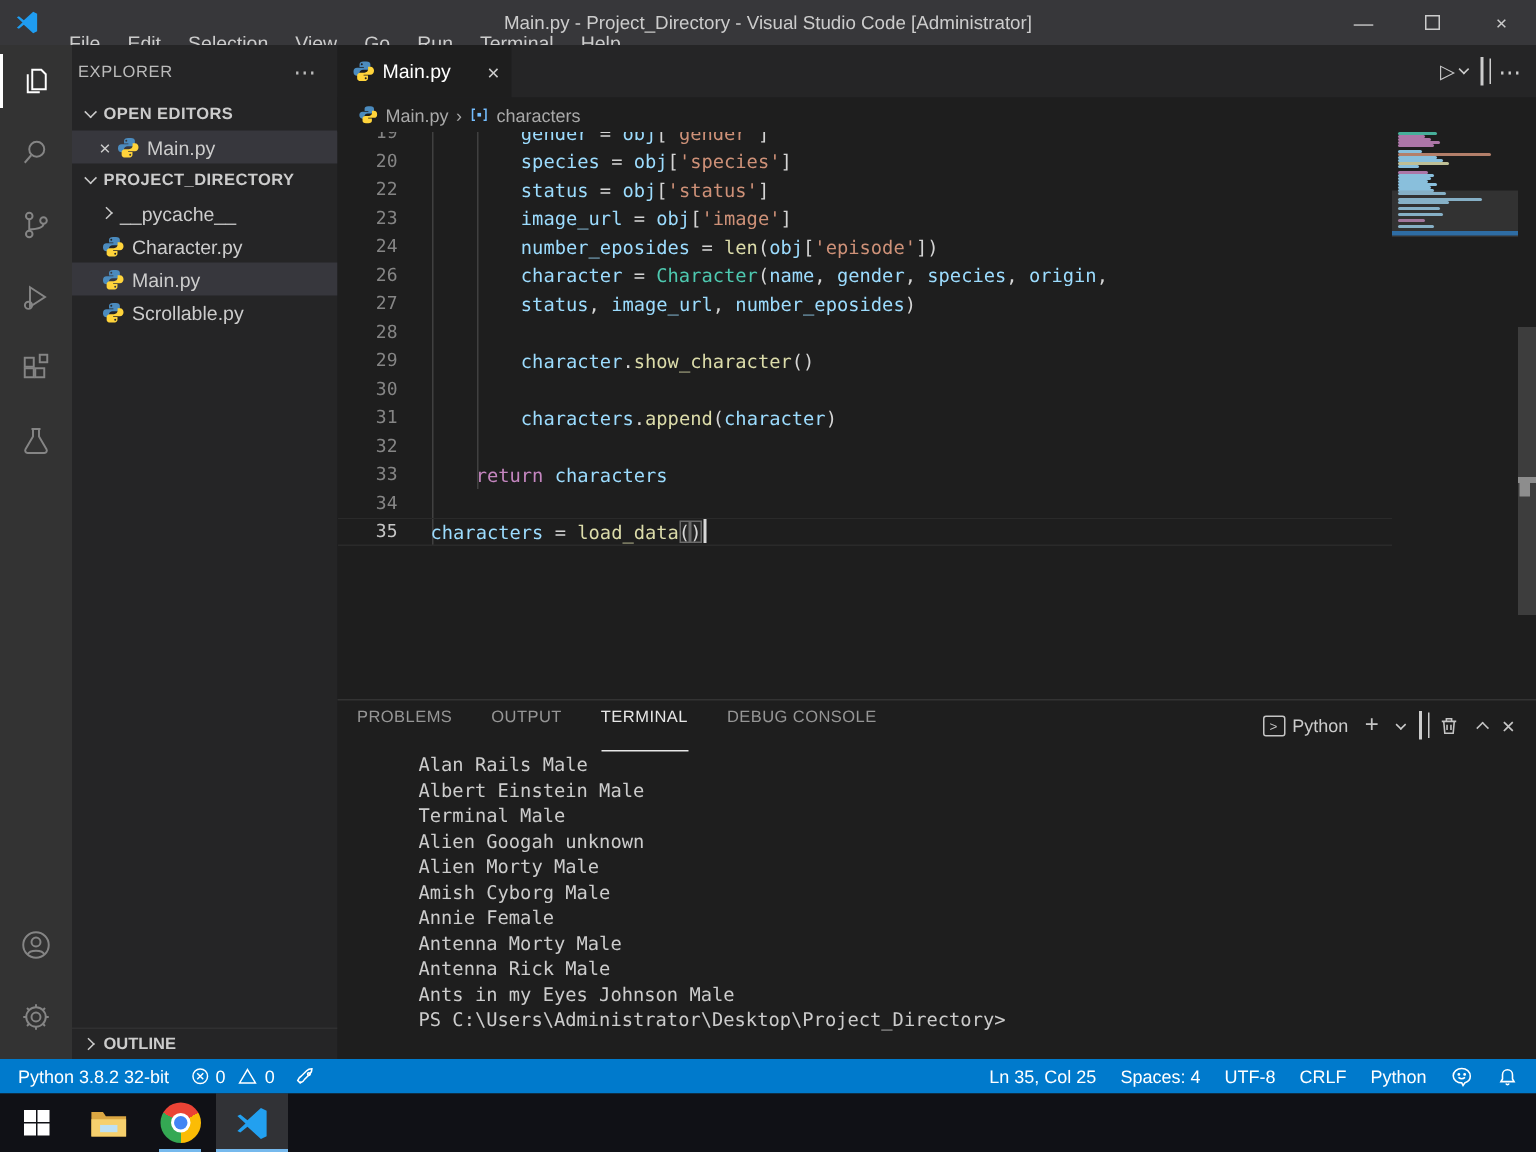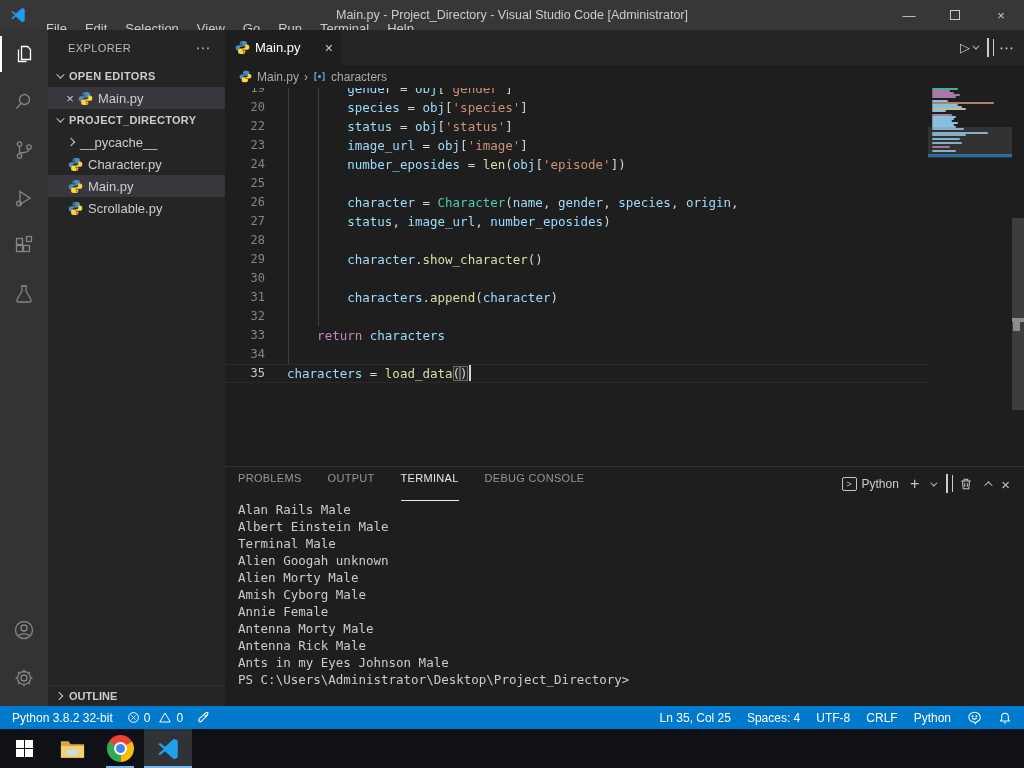--- a/index.html
+++ b/index.html
@@ -23,21 +23,21 @@
   
   #activitybar { position:absolute; left:0; top:0; width:48px; height:676px; background:#333333; }
   .act-item { width:48px; height:48px; display:flex; align-items:center; justify-content:center; position:relative; }
   .act-item svg { stroke:#858585; fill:none; stroke-width:1.3; }
   .act-item.active svg { stroke:#FFFFFF; }
   .act-item.active::before { content:""; position:absolute; left:0; top:6px; bottom:6px; width:2px; background:#FFFFFF; }
   #act-bottom { position:absolute; bottom:4px; left:0; }
 
   
   #sidebar { position:absolute; left:48px; top:0; width:177px; height:676px; background:#252526; color:#CCCCCC; }
-  #sidebar-header { height:35px; display:flex; align-items:center; justify-content:space-between; padding:0 14px 0 20px;
+  #sidebar-header { height:35px; display:flex; align-items:center; justify-content:space-between; padding:0 14px 0 4px;
     font-size:11px; color:#BBBBBB; letter-spacing:.4px; }
   .section-header { height:22px; display:flex; align-items:center; font-size:11px; font-weight:bold; color:#CCCCCC; padding-left:4px; letter-spacing:.3px; }
   .chev { display:inline-block; width:6px; height:6px; border-right:1.4px solid #CCCCCC; border-bottom:1.4px solid #CCCCCC; margin:0 7px 0 4px; }
   .chev.down { transform:rotate(45deg) translateY(-2px); }
   .chev.right { transform:rotate(-45deg); }
   .row { height:22px; display:flex; align-items:center; font-size:13px; color:#CCCCCC; white-space:nowrap; }
   .row.selected { background:#37373D; }
   .row .closex { width:16px; text-align:center; color:#CCCCCC; margin-left:14px; font-size:13px; }
   .pyicon { width:15px; height:15px; margin:0 5px 0 0; flex:none; }
   #outline-row { position:absolute; bottom:0; left:0; right:0; height:21px; display:flex; align-items:center;
@@ -88,21 +88,21 @@
   .panel-tab { font-size:11px; color:#969696; margin-right:26px; letter-spacing:.3px; padding:5px 0 4px; }
   .panel-tab.active { color:#E7E7E7; border-bottom:1px solid #E7E7E7; }
   #panel-actions { margin-left:auto; display:flex; align-items:center; gap:11px; padding-right:14px; color:#C5C5C5; }
   #shell-badge { display:flex; align-items:center; gap:5px; font-size:12px; color:#CCCCCC; }
   .term-glyph { width:15px; height:14px; border:1px solid #C5C5C5; border-radius:2px; font-size:9px; line-height:12px; text-align:center; color:#C5C5C5; }
   .plus-glyph { font-size:16px; color:#C5C5C5; }
   .chev-up { display:inline-block; width:6px; height:6px; border-right:1.3px solid #C5C5C5; border-top:1.3px solid #C5C5C5; transform:rotate(-45deg) translateY(2px); }
   .x-glyph { font-size:15px; }
   #terminal-body { position:absolute; top:34px; left:13px; right:0; bottom:0; overflow:hidden;
     font-family:"DejaVu Sans Mono", monospace; font-size:12.5px; color:#CCCCCC; }
-  .term-line { height:17px; line-height:17px; white-space:pre; }
+  .term-line { height:17px; line-height:17px; white-space:pre;margin-left:41px; }
 
   
   #statusbar { position:absolute; top:706px; left:0; width:1024px; height:23px; background:#007ACC; color:#FFFFFF;
     display:flex; align-items:center; font-size:12px; }
   .sb-left { display:flex; align-items:center; gap:14px; padding-left:12px; }
   .sb-right { margin-left:auto; display:flex; align-items:center; gap:16px; padding-right:12px; }
   .sb-item { display:flex; align-items:center; gap:4px; white-space:nowrap; }
   .sb-item svg { stroke:#FFFFFF; fill:none; stroke-width:1.2; }
 
   
@@ -293,21 +293,20 @@
     </div>
     <div id="code-area">
       <div class="indent-guide" id="guide-col0"></div>
       <div class="indent-guide" id="guide-col4"></div>
       <div id="code-lines">
           <div class="code-line"><span class="ln">19</span><span class="src">        <span class="tk-v">gender</span><span class="tk-o"> = </span><span class="tk-v">obj</span><span class="tk-o">[</span><span class="tk-s">'gender'</span><span class="tk-o">]</span></span></div>
           <div class="code-line"><span class="ln">20</span><span class="src">        <span class="tk-v">species</span><span class="tk-o"> = </span><span class="tk-v">obj</span><span class="tk-o">[</span><span class="tk-s">'species'</span><span class="tk-o">]</span></span></div>
           <div class="code-line"><span class="ln">22</span><span class="src">        <span class="tk-v">status</span><span class="tk-o"> = </span><span class="tk-v">obj</span><span class="tk-o">[</span><span class="tk-s">'status'</span><span class="tk-o">]</span></span></div>
           <div class="code-line"><span class="ln">23</span><span class="src">        <span class="tk-v">image_url</span><span class="tk-o"> = </span><span class="tk-v">obj</span><span class="tk-o">[</span><span class="tk-s">'image'</span><span class="tk-o">]</span></span></div>
           <div class="code-line"><span class="ln">24</span><span class="src">        <span class="tk-v">number_eposides</span><span class="tk-o"> = </span><span class="tk-f">len</span><span class="tk-o">(</span><span class="tk-v">obj</span><span class="tk-o">[</span><span class="tk-s">'episode'</span><span class="tk-o">])</span></span></div>
-          <div class="code-line"><span class="ln">25</span><span class="src"></span></div>
           <div class="code-line"><span class="ln">26</span><span class="src">        <span class="tk-v">character</span><span class="tk-o"> = </span><span class="tk-c">Character</span><span class="tk-o">(</span><span class="tk-v">name</span><span class="tk-o">, </span><span class="tk-v">gender</span><span class="tk-o">, </span><span class="tk-v">species</span><span class="tk-o">, </span><span class="tk-v">origin</span><span class="tk-o">,</span></span></div>
           <div class="code-line"><span class="ln">27</span><span class="src">        <span class="tk-v">status</span><span class="tk-o">, </span><span class="tk-v">image_url</span><span class="tk-o">, </span><span class="tk-v">number_eposides</span><span class="tk-o">)</span></span></div>
           <div class="code-line"><span class="ln">28</span><span class="src"></span></div>
           <div class="code-line"><span class="ln">29</span><span class="src">        <span class="tk-v">character</span><span class="tk-o">.</span><span class="tk-f">show_character</span><span class="tk-o">()</span></span></div>
           <div class="code-line"><span class="ln">30</span><span class="src"></span></div>
           <div class="code-line"><span class="ln">31</span><span class="src">        <span class="tk-v">characters</span><span class="tk-o">.</span><span class="tk-f">append</span><span class="tk-o">(</span><span class="tk-v">character</span><span class="tk-o">)</span></span></div>
           <div class="code-line"><span class="ln">32</span><span class="src"></span></div>
           <div class="code-line"><span class="ln">33</span><span class="src">    <span class="tk-k">return</span><span class="tk-o"> </span><span class="tk-v">characters</span></span></div>
           <div class="code-line"><span class="ln">34</span><span class="src"></span></div>
           <div class="code-line current"><span class="ln">35</span><span class="src"><span class="tk-v">characters</span><span class="tk-o"> = </span><span class="tk-f">load_data</span><span class="tk-b">(</span><span class="tk-b">)</span><span class="cursor"></span></span></div>

